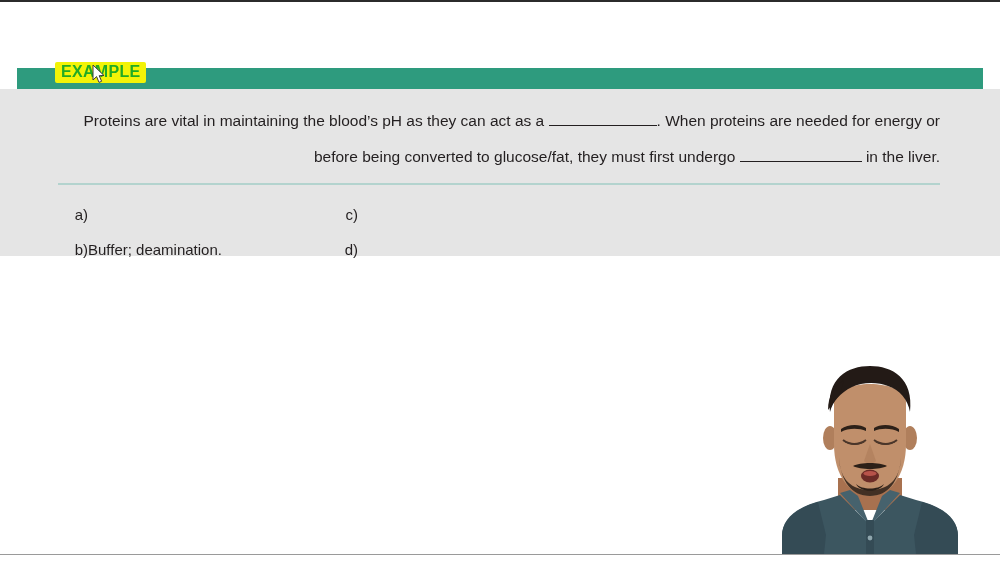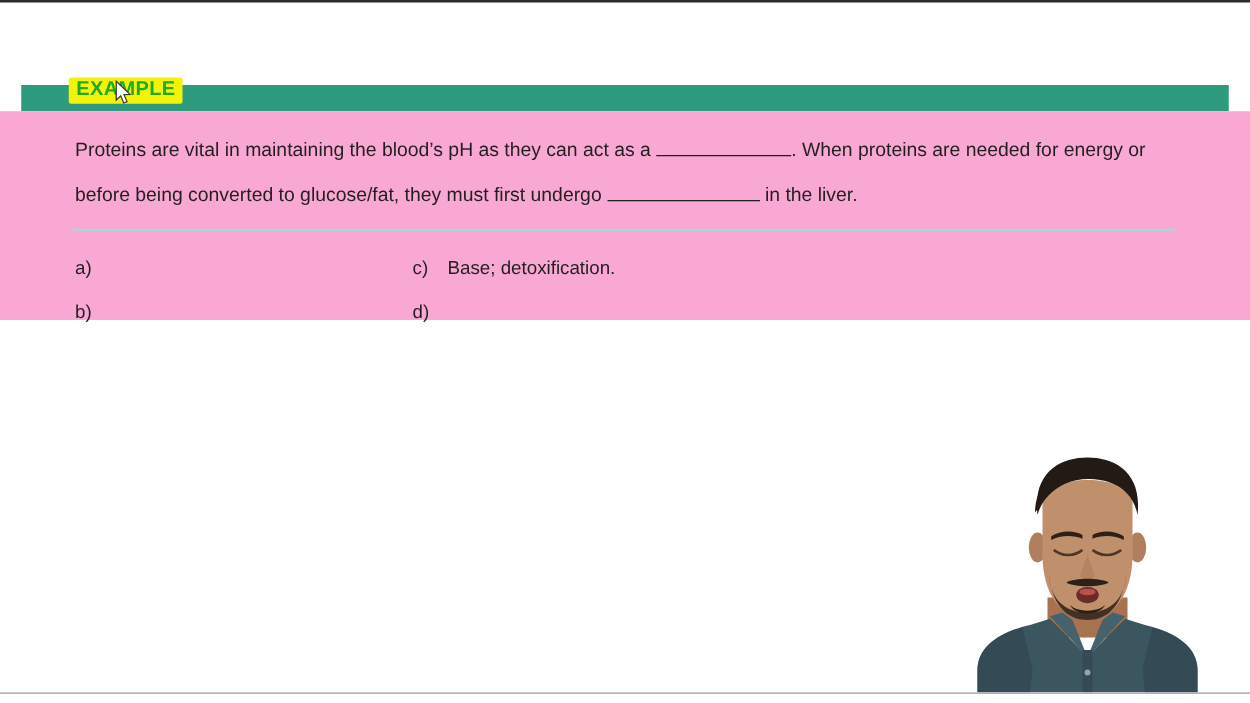--- a/index.html
+++ b/index.html
@@ -64,21 +64,22 @@
     line-height: 18px;
     font-family: "Liberation Sans", sans-serif;
     border-radius: 2px;
   }
 
   .slide-body {
     position: absolute;
     left: 0; top: 21px;
     width: 1000px;
     height: 167px;
-    background: #f9a8d4;
+    background: #e5e5e5;
+    text-align: right;
   }
 
   
   .question {
     position: absolute;
     left: 60px;
     top: 14px;
     width: 880px;
     font-size: 15.5px;
     color: #231f20;
@@ -175,25 +176,25 @@
       <div class="divider"></div>
 
       <div class="options">
 
         <div class="option">
           <span class="option-label">a)</span>
         </div>
 
         <div class="option option-col-2">
           <span class="option-label">c)</span>
-          <span class="option-text">Base; detoxification.</span>
         </div>
 
         <div class="option">
           <span class="option-label">b)</span>
+          <span class="option-text">Buffer; deamination.</span>
         </div>
 
         <div class="option option-col-2">
           <span class="option-label">d)</span>
         </div>
 
       </div>
     </div>
   </div>
 

